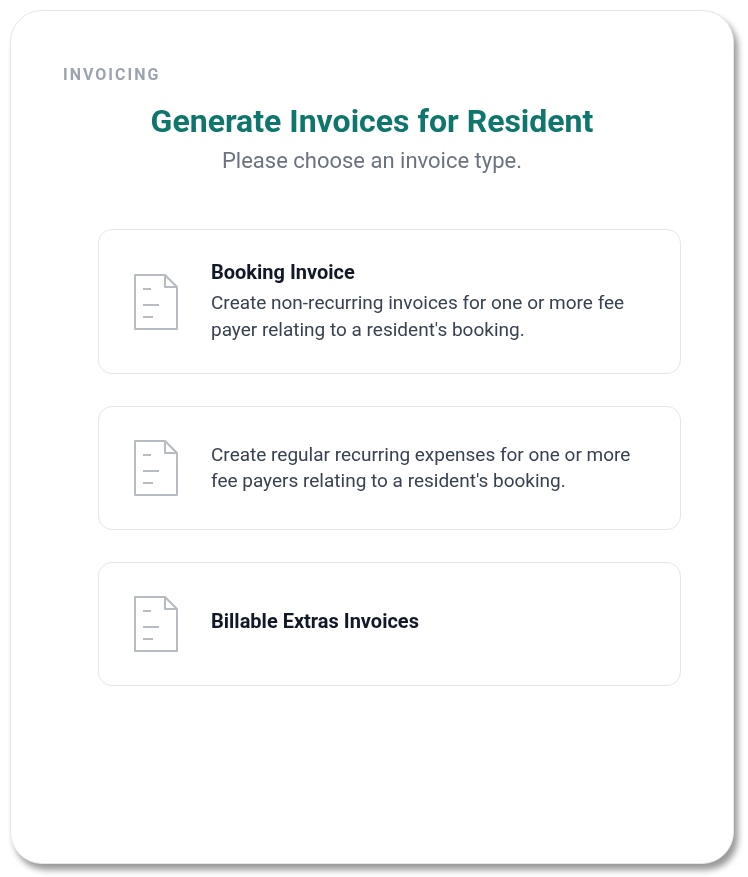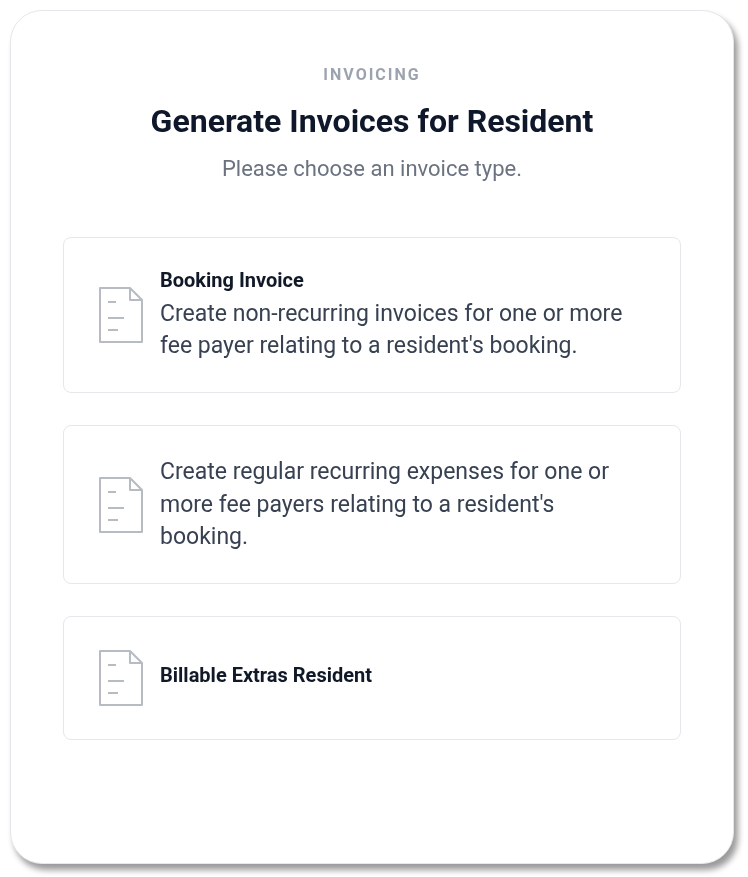--- a/index.html
+++ b/index.html
@@ -16,72 +16,73 @@
       left: 10px;
       width: 724px;
       height: 854px;
       background: #fff;
       border: 1px solid #e5e7eb;
       border-radius: 32px;
       box-shadow: 4px 6px 6px rgba(0,0,0,0.4);
       padding: 48px 52px;
     }
     .eyebrow {
-      text-align: center;
+      text-align: left;
       color: #9ca3af;
       font-weight: 700;
       letter-spacing: 2px;
       font-size: 16px;
       margin-top: 6px;
     }
     .title {
       text-align: center;
-      color: #0f172a;
+      color: #0f766e;
       font-weight: 700;
       font-size: 32px;
       margin-top: 18px;
     }
     .subtitle {
       text-align: center;
       color: #6b7280;
       font-size: 22px;
-      margin-top: 16px;
+      margin-top: 8px;
     }
     .options {
       margin-top: 56px;
     }
     .option {
       display: flex;
       align-items: center;
-      gap: 14px;
+      gap: 30px;
       border: 1px solid #e5e7eb;
-      border-radius: 8px;
+      border-radius: 14px;
       padding: 30px 32px;
       margin-bottom: 32px;
       cursor: pointer;
+      margin-left: 35px;
     }
     .option-icon {
       flex-shrink: 0;
       width: 50px;
       height: 62px;
       display: flex;
       align-items: center;
       justify-content: center;
     }
     .option-text {
       flex: 1;
     }
     .option-title {
       font-weight: 700;
       font-size: 20px;
       color: #111827;
       margin-bottom: 6px;
     }
     .option-desc {
-      font-size: 23px;
+      font-size: 19px;
       line-height: 1.4;
       color: #374151;
     }
   </style>
 </head>
 <body>
 
 <div class="card">
   <div class="eyebrow">INVOICING</div>
   <div class="title">Generate Invoices for Resident</div>
@@ -123,17 +124,17 @@
       <div class="option-icon">
         <svg width="50" height="62" viewBox="0 0 50 62" fill="none" stroke="#b7bcc3" stroke-width="2">
           <path d="M4 4 H34 L46 16 V58 H4 Z" stroke-linejoin="round"></path>
           <path d="M34 4 V16 H46" stroke-linejoin="round"></path>
           <line x1="12" y1="18" x2="20" y2="18"></line>
           <line x1="12" y1="34" x2="28" y2="34"></line>
           <line x1="12" y1="46" x2="22" y2="46"></line>
         </svg>
       </div>
       <div class="option-text">
-        <div class="option-title">Billable Extras Resident</div>
+        <div class="option-title">Billable Extras Invoices</div>
       </div>
     </div>
   </div>
 </div>
 
 </body></html>

